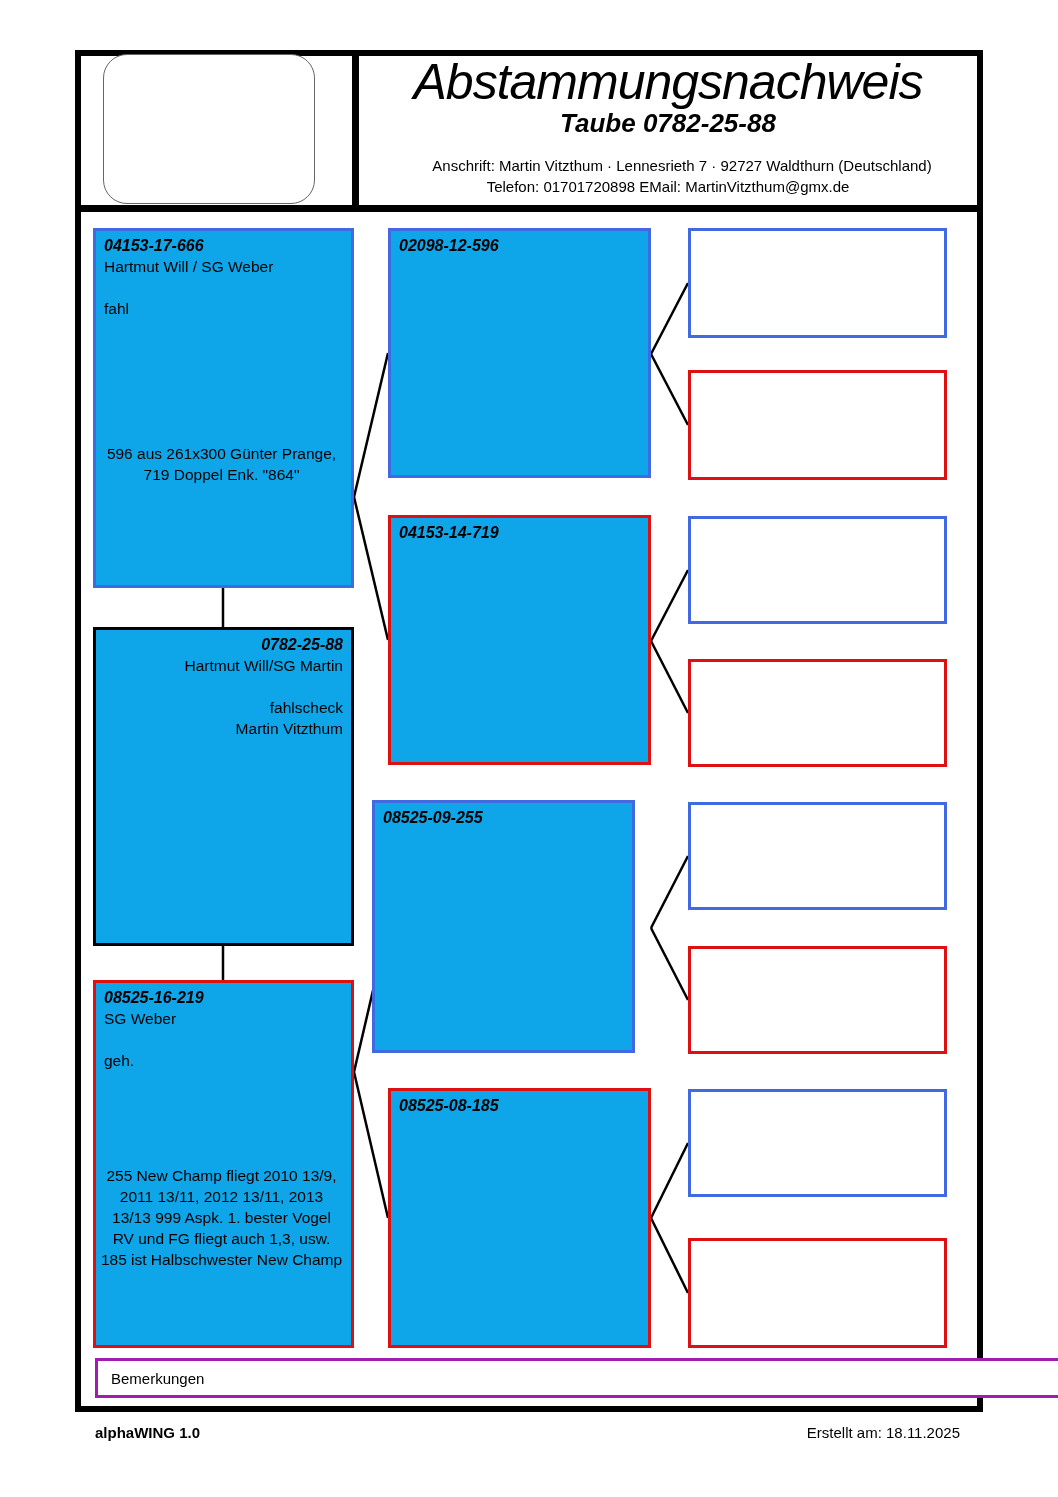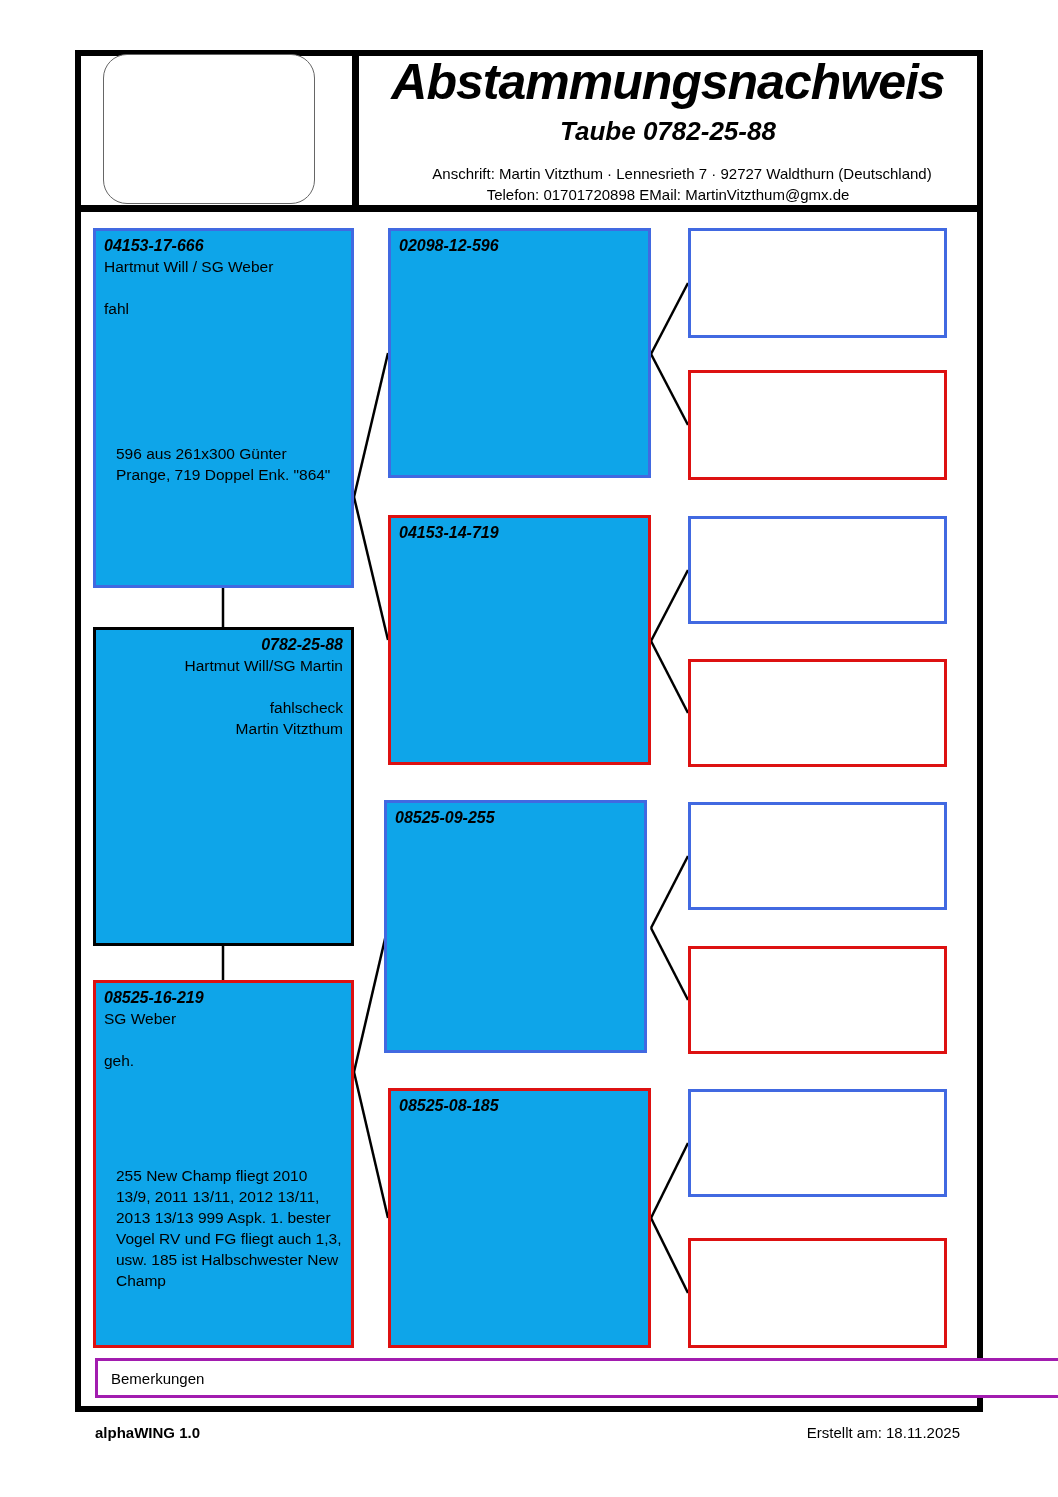--- a/index.html
+++ b/index.html
@@ -14,47 +14,47 @@
     position: absolute; left: 75px; top: 50px; width: 908px; height: 1362px;
     border: 6px solid #000;
   }
   .header-hdivider { position: absolute; left: 75px; top: 205px; width: 908px; height: 7px; background: #000; }
   .header-vdivider { position: absolute; left: 352px; top: 50px; width: 7px; height: 160px; background: #000; }
   .logo-box {
     position: absolute; left: 103px; top: 54px; width: 212px; height: 150px;
     border: 1.5px solid #666; border-radius: 24px; background: #fff;
   }
   .header-text { position: absolute; left: 360px; top: 56px; width: 616px; text-align: center; }
-  .doc-title { font-size: 50px; font-weight: bold; font-style: italic; letter-spacing: -1px; line-height: 52px; }
-  .doc-subtitle { font-size: 26px; font-weight: bold; font-style: italic; margin-top: 8px; }
+  .doc-title { font-size: 50px; font-weight: normal; font-style: italic; letter-spacing: -1px; line-height: 52px; }
+  .doc-subtitle { font-size: 26px; font-weight: bold; font-style: italic; }
   .doc-address { font-size: 15px; margin-top: 16px; line-height: 21px; padding-left: 28px; }
   .doc-contact { font-size: 15px; line-height: 21px; }
 
   svg.connectors { position: absolute; left: 0; top: 0; width: 1058px; height: 1497px; }
   svg.connectors line { stroke: #000; stroke-width: 2.5; }
 
   .pbox { position: absolute; background: #0ea5e9; padding: 4px 8px; font-size: 15.5px; line-height: 21px; }
   .pbox.male    { border: 3px solid var(--male, #4169E1); }
   .pbox.female  { border: 3px solid var(--female, #DD1111); }
   .pbox.subject { border: 3px solid var(--subject, #000000); }
   .pbox .ring { font-weight: bold; font-style: italic; font-size: 16px; }
   .pbox .bline { min-height: 21px; }
-  .pbox .note { position: absolute; left: 20px; right: 8px; }
+  .pbox .note { position: absolute; left: 4px; right: 8px; text-align: center; }
 
   
   #box-father  { left: 93px;  top: 228px; width: 261px; height: 360px; }
   #box-father .note { top: 212px; }
   #box-subject { left: 93px;  top: 627px; width: 261px; height: 319px; text-align: right; }
   #box-mother  { left: 93px;  top: 980px; width: 261px; height: 368px; }
   #box-mother .note { top: 182px; }
 
   
   #box-gp1 { left: 388px; top: 228px;  width: 263px; height: 250px; }
   #box-gp2 { left: 388px; top: 515px;  width: 263px; height: 250px; }
-  #box-gp3 { left: 384px; top: 800px;  width: 263px; height: 253px; }
+  #box-gp3 { left: 372px; top: 800px;  width: 263px; height: 253px; }
   #box-gp4 { left: 388px; top: 1088px; width: 263px; height: 260px; }
 
   
   .ggp { position: absolute; left: 688px; width: 259px; background: #fff; }
   .ggp.male   { border: 3px solid var(--male, #4169E1); }
   .ggp.female { border: 3px solid var(--female, #DD1111); }
   #ggp1 { top: 228px;  height: 110px; }
   #ggp2 { top: 370px;  height: 110px; }
   #ggp3 { top: 516px;  height: 108px; }
   #ggp4 { top: 659px;  height: 108px; }

